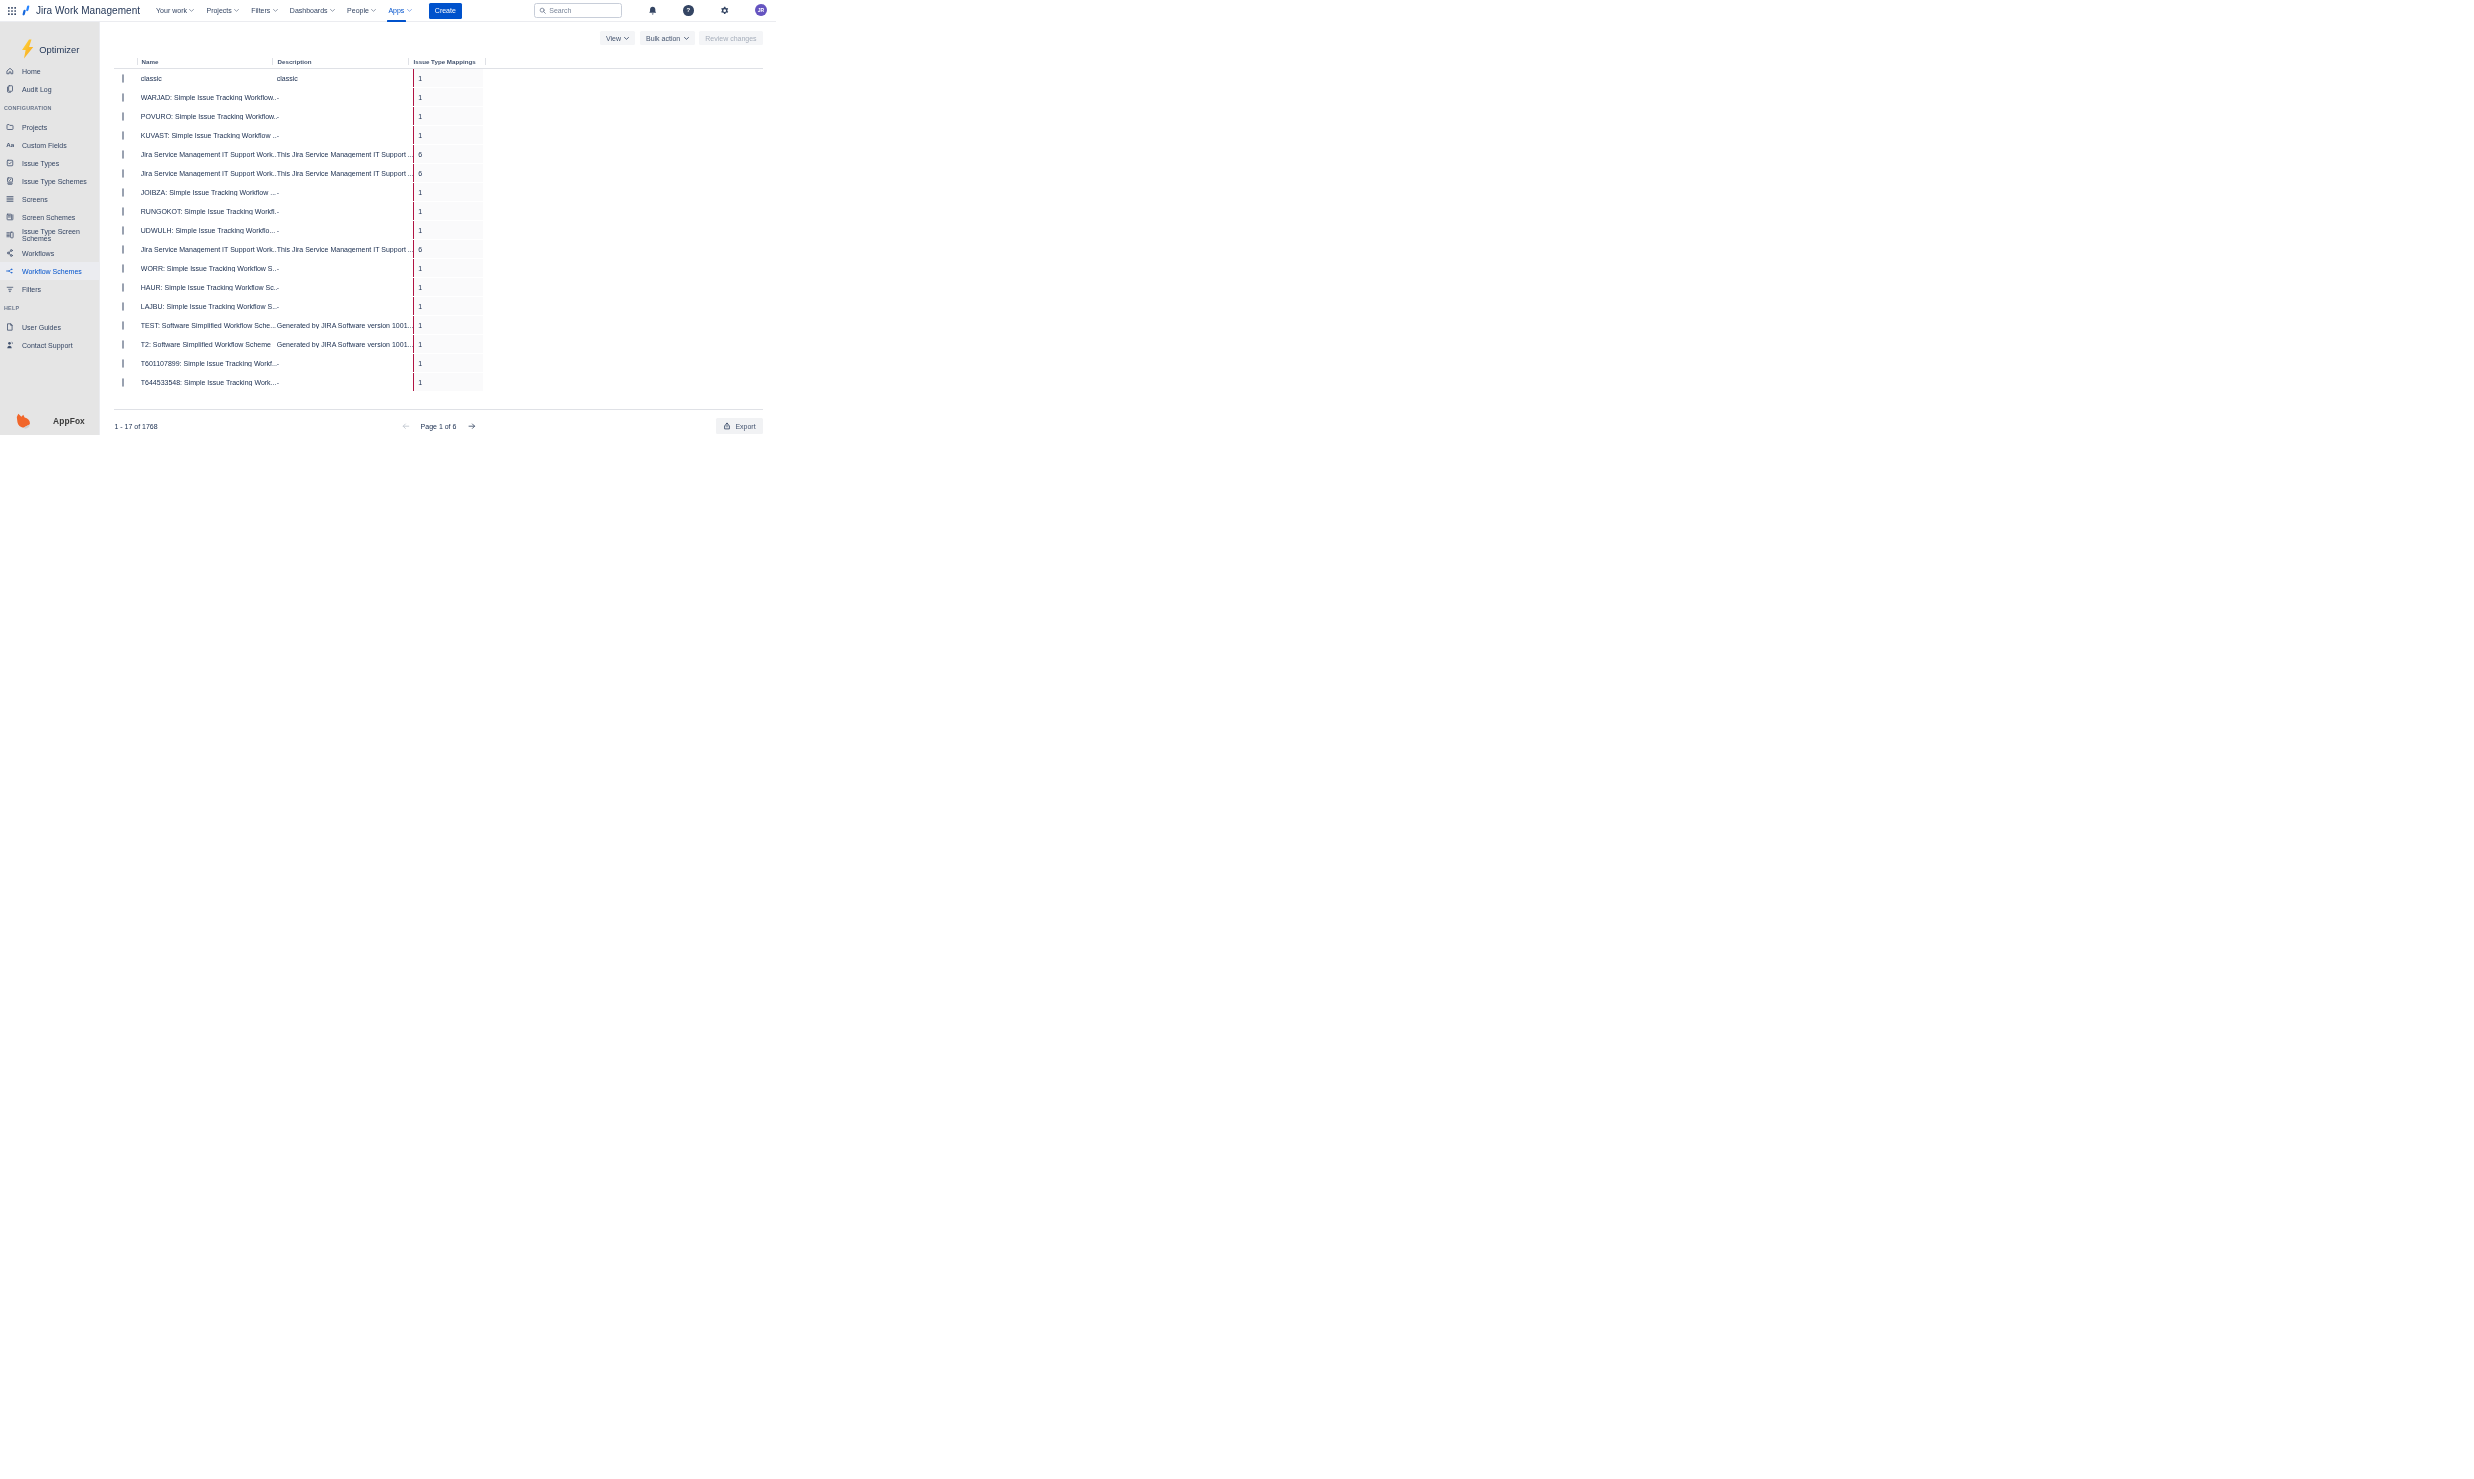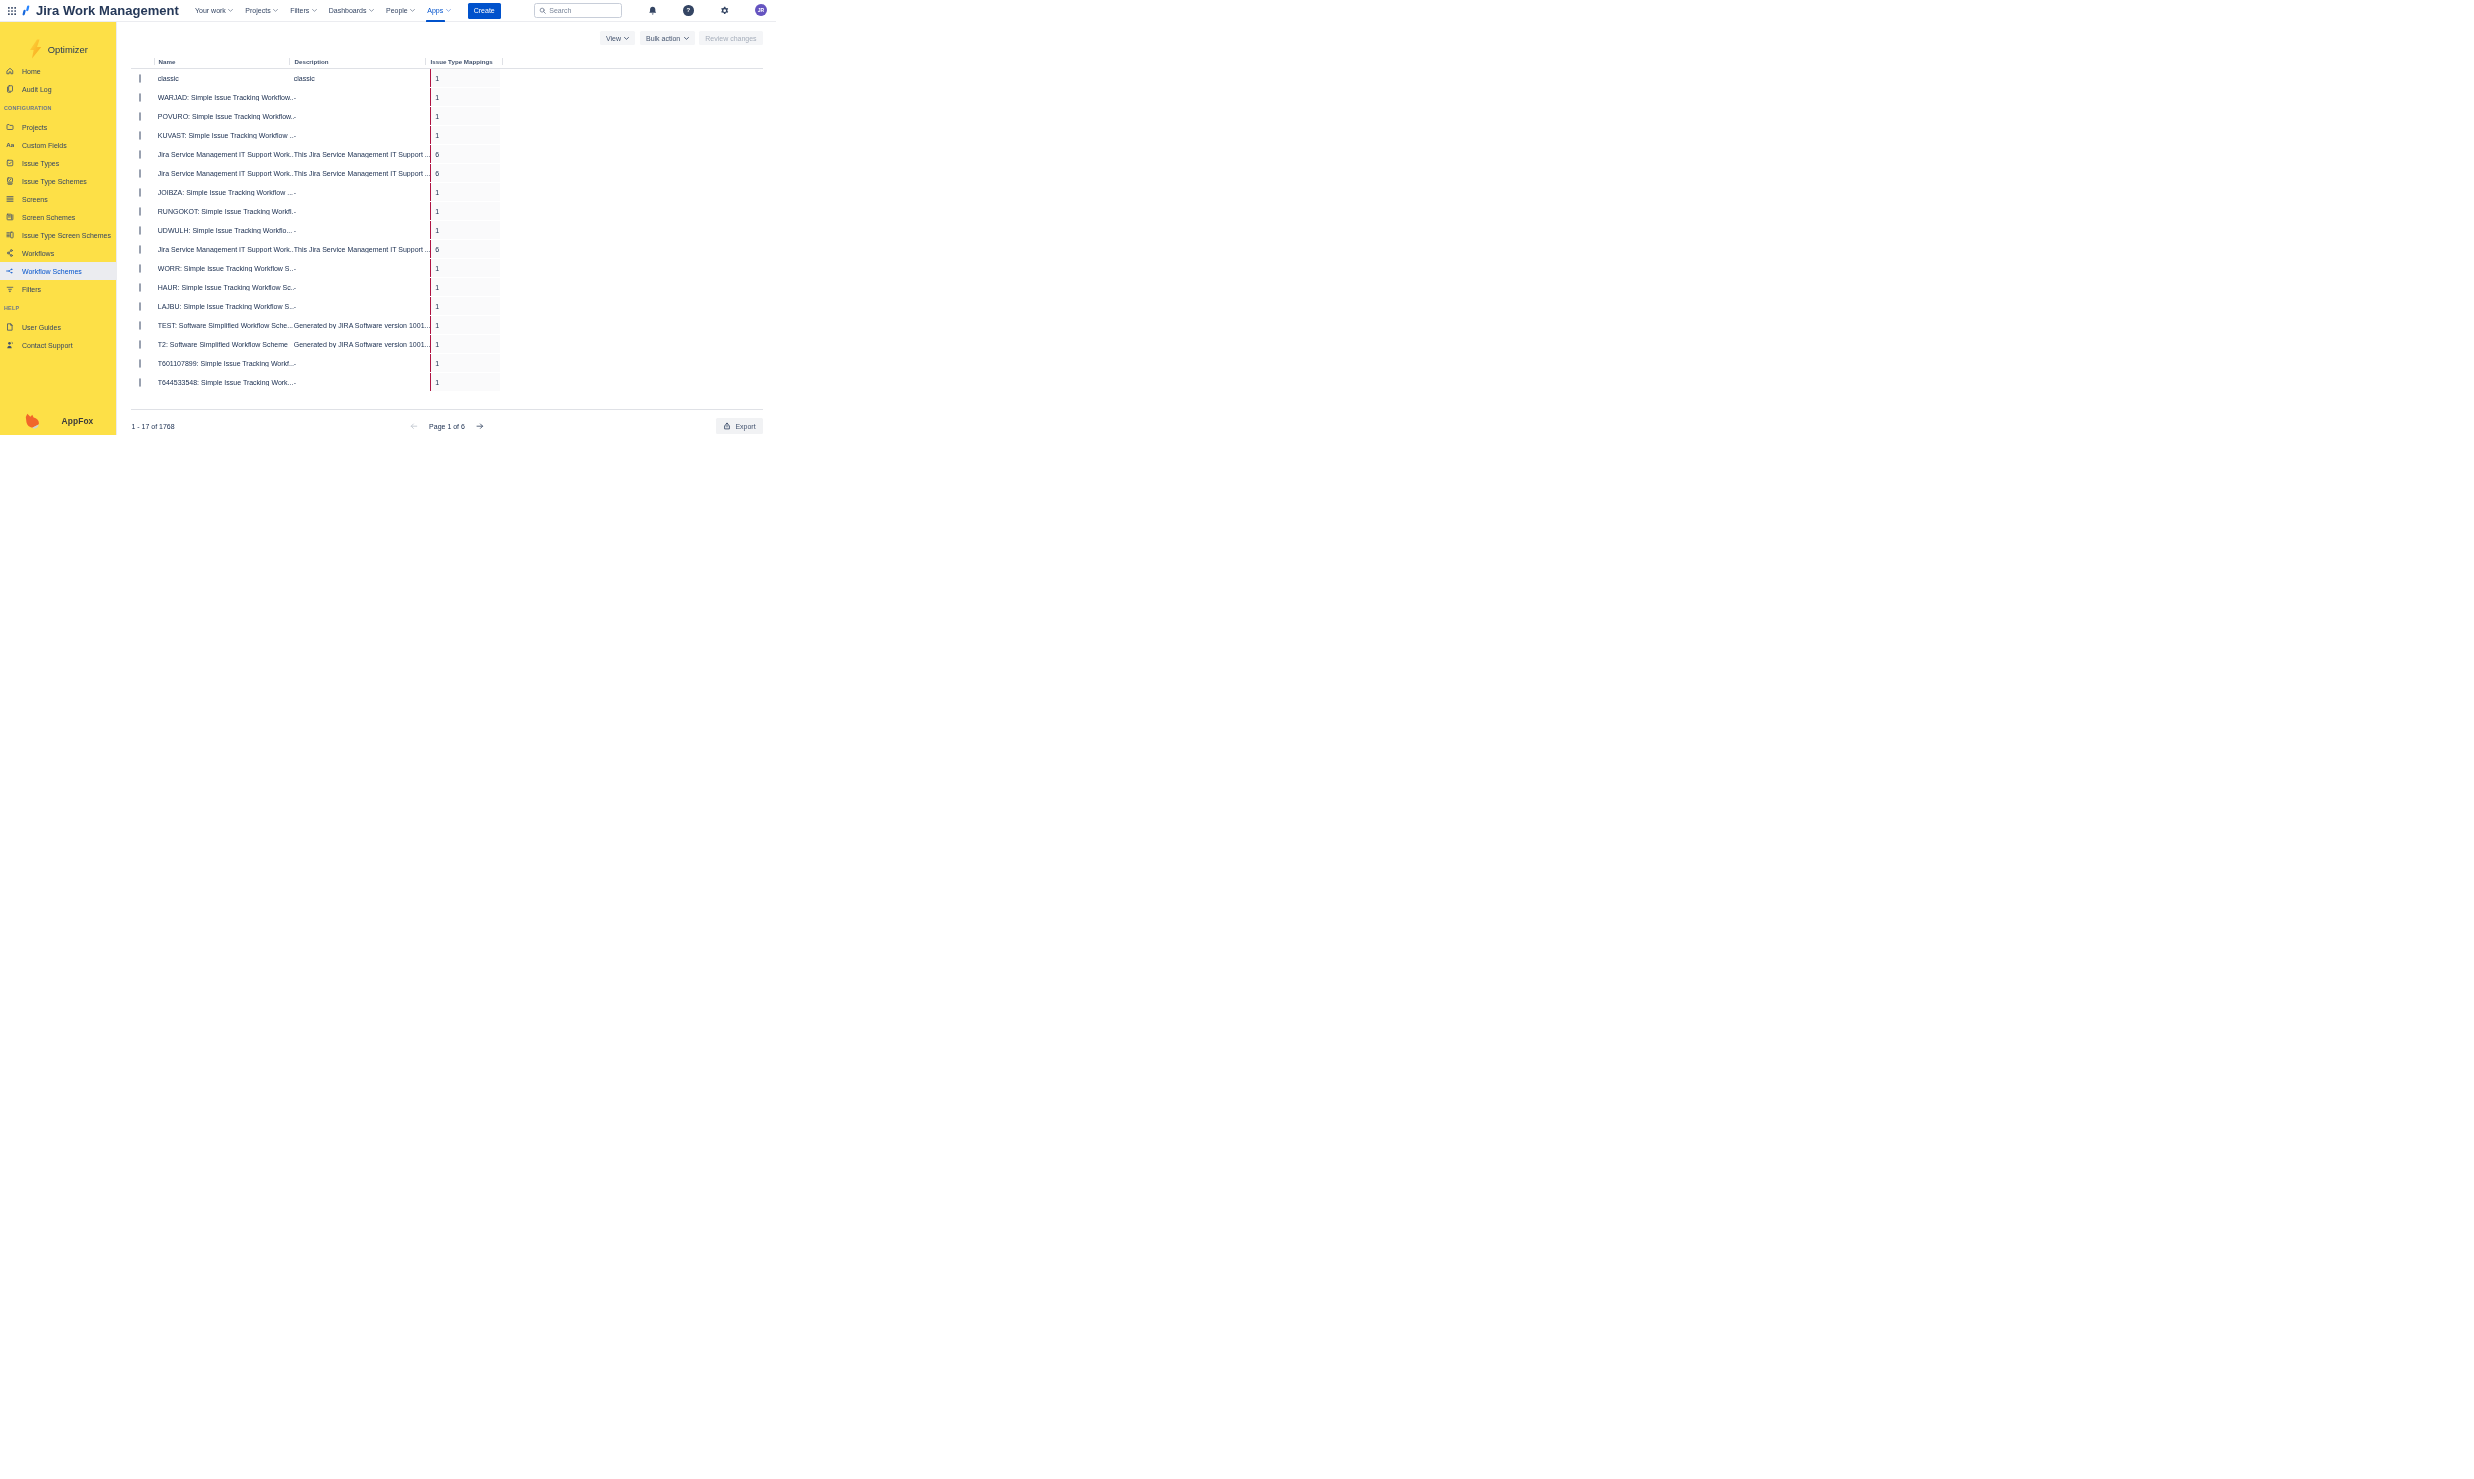--- a/index.html
+++ b/index.html
@@ -6,21 +6,21 @@
   html,body { width:776px; height:435px; background:#fff; overflow:hidden;
               font-family:"Liberation Sans", sans-serif; color:#172B4D; }
 
   
   .topnav { height:22px; display:flex; align-items:center; padding:0 9px 0 5px;
             background:#fff; border-bottom:0.5px solid #EBECF0; position:relative; }
   .iconbtn { background:none; border:none; padding:0; display:flex; align-items:center;
              justify-content:center; color:#344563; cursor:pointer; }
   .appswitch { width:13px; height:13px; }
   .brand { display:flex; align-items:center; gap:3.5px; margin-left:4px; cursor:pointer; }
-  .brand-title { font-size:13px; font-weight:700; color:#253858; letter-spacing:0.05px; }
+  .brand-title { font-size:10px; font-weight:400; color:#253858; letter-spacing:0.05px; }
   .nav { display:flex; margin-left:10px; height:22px; }
   .nav-item { display:flex; align-items:center; gap:2.5px; padding:0 6px; font-size:7px;
               font-weight:500; color:#344563; position:relative; cursor:pointer; }
   .nav-item .chev { color:#8993A4; display:flex; }
   .nav-item.active { color:var(--accent); }
   .nav-item.active .chev { color:#84A7E8; }
   .nav-item.active::after { content:""; position:absolute; left:5px; right:12px; bottom:0;
                             height:1.5px; background:var(--accent); border-radius:0.5px; }
   .create-btn { margin-left:11px; height:16px; padding:0 6px; background:var(--accent);
                 color:#fff; border:none; border-radius:1.5px; font-size:7px; font-weight:500;
@@ -36,21 +36,21 @@
                  font-size:6px; font-weight:700; display:flex; align-items:center;
                  justify-content:center; }
   .avatar { width:12px; height:12px; border-radius:50%; background:var(--avatar); color:#fff;
             font-size:5px; font-weight:700; display:flex; align-items:center;
             justify-content:center; border:none; cursor:pointer; font-family:inherit; }
 
   
   .shell { display:flex; height:413px; }
 
   
-  .sidebar { width:117px; flex:none; background:#fde047; border-right:0.5px solid #EBECF0;
+  .sidebar { width:100px; flex:none; background:#e5e5e5; border-right:0.5px solid #EBECF0;
              position:relative; }
   .app-logo { padding-top:14px; height:40px; display:flex; align-items:center;
               justify-content:center; gap:4.5px; }
   .app-logo-title { font-size:9.4px; color:#253858; font-weight:500; }
   .menu-item { height:18px; display:flex; align-items:center; padding-left:6px;
                cursor:pointer; }
   .menu-item .mi-icon { width:8px; height:8px; color:#42526E; display:flex;
                         align-items:center; justify-content:center; flex:none; }
   .menu-item .mi-label { margin-left:8px; font-size:7px; color:#344563; }
   .menu-item.active { background:#EBECF0; }

